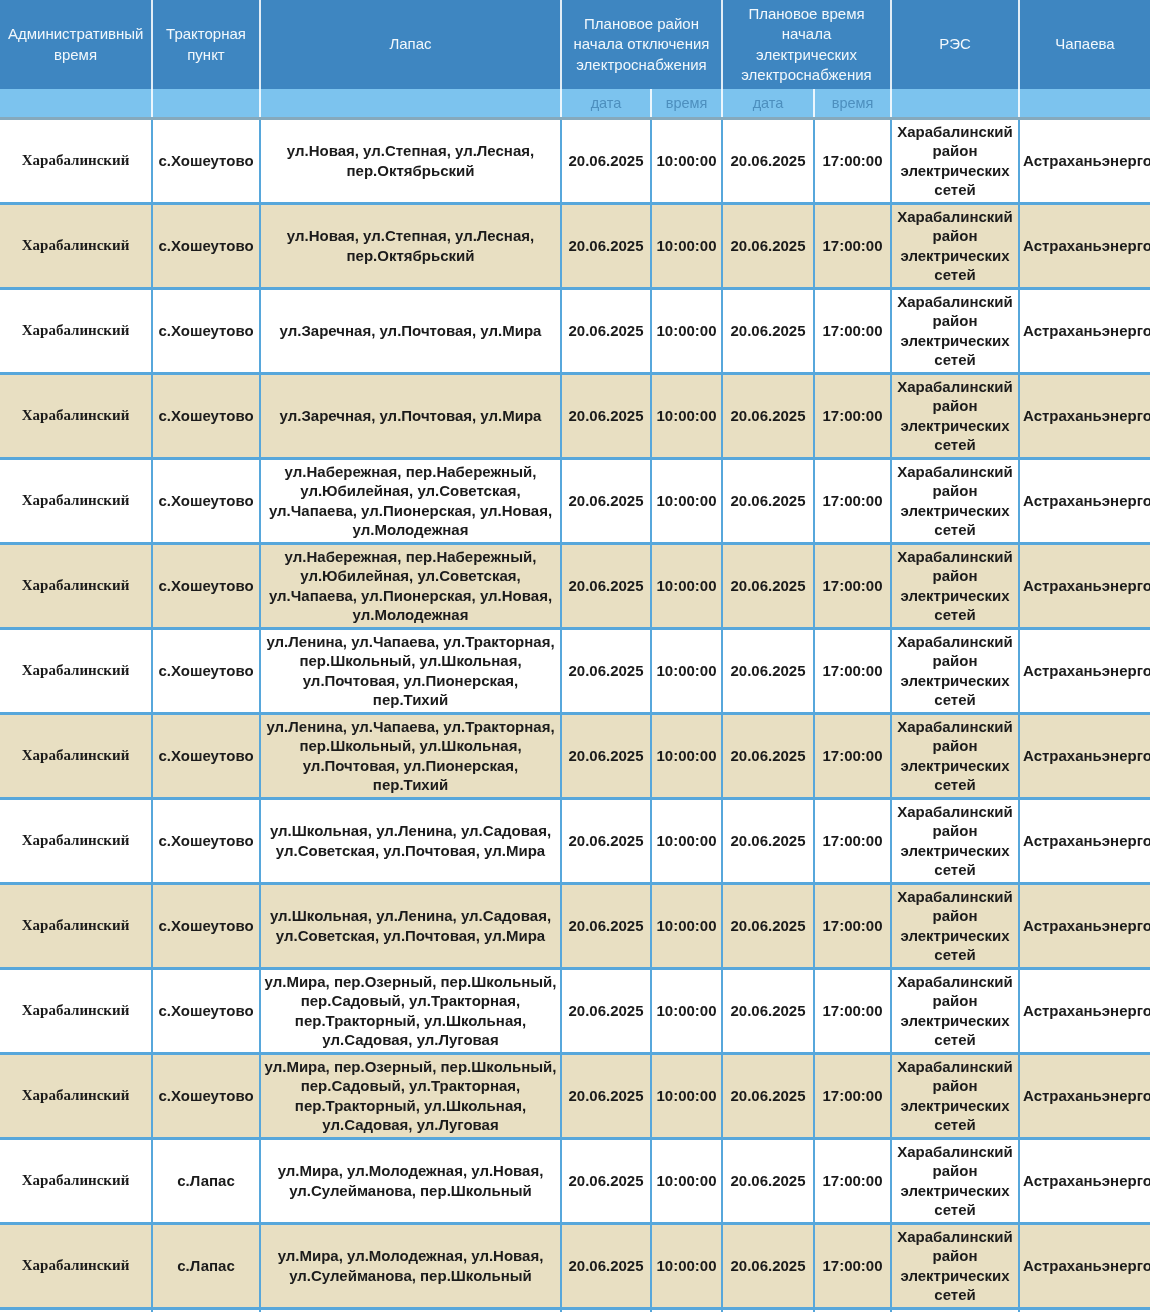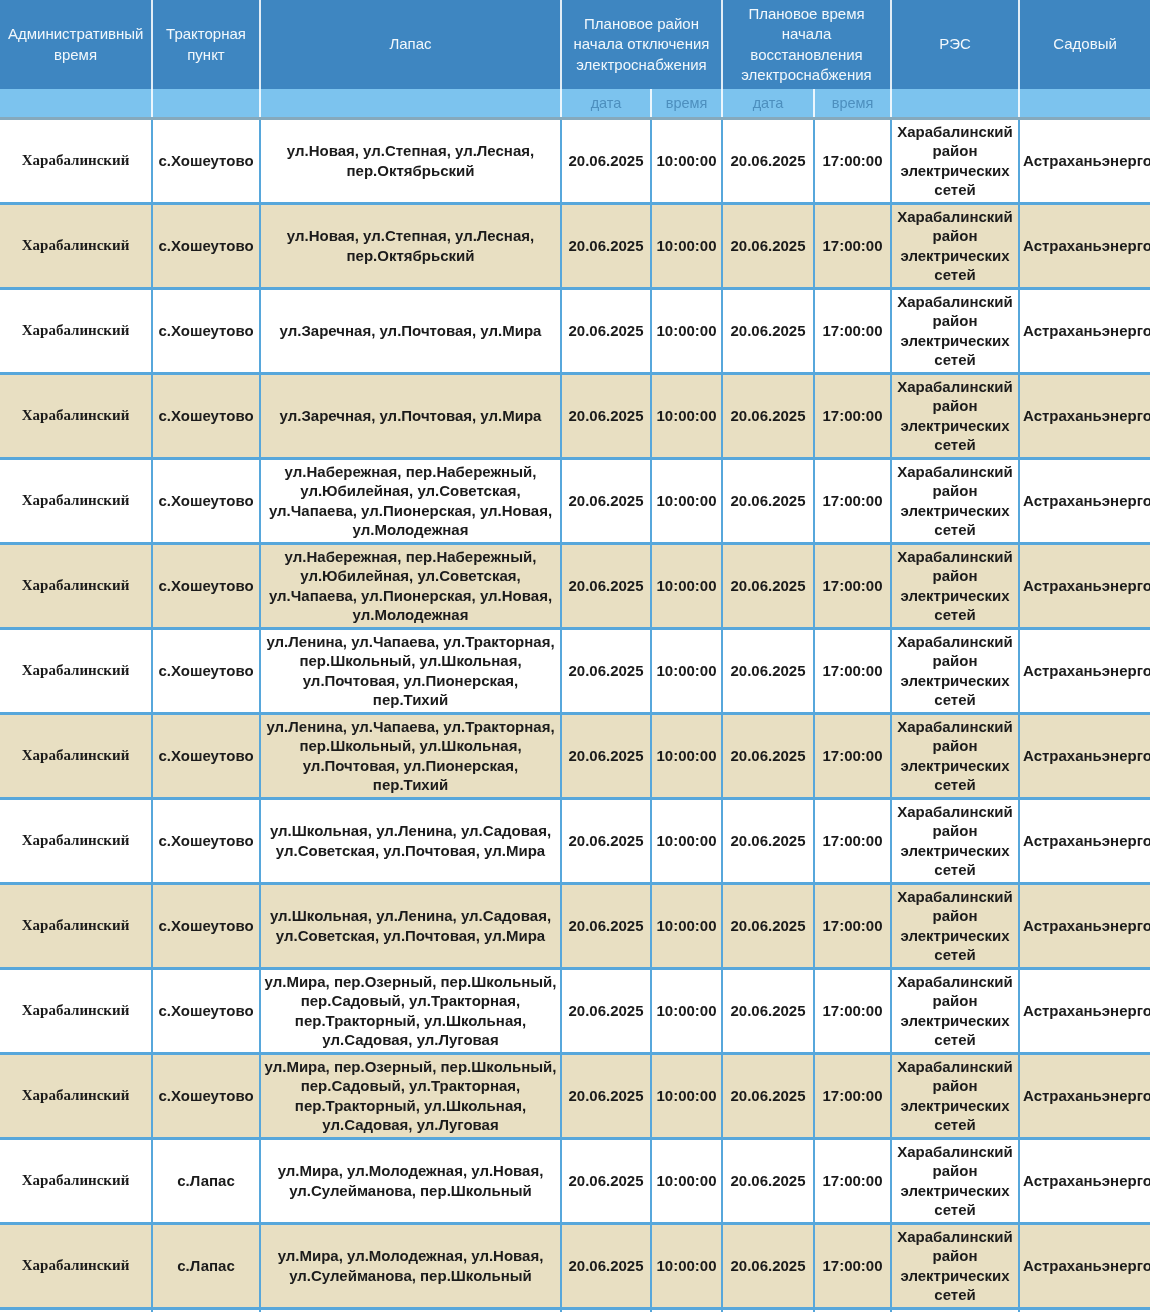--- a/index.html
+++ b/index.html
@@ -79,23 +79,23 @@
       <col style="width:77px">
         <col style="width:128px">
         <col style="width:131px">
     </colgroup>
     <thead>
       <tr class="group-row">
         <th>Административный время</th>
         <th>Тракторная пункт</th>
         <th>Лапас</th>
         <th colspan="2">Плановое район начала отключения электроснабжения</th>
-        <th colspan="2">Плановое время начала восстановления электроснабжения</th>
+        <th colspan="2">Плановое время начала электрических электроснабжения</th>
         <th>РЭС</th>
-        <th>Садовый</th>
+        <th>Чапаева</th>
       </tr>
       <tr class="sub-row">
         <td></td>
         <td></td>
         <td></td>
         <td>дата</td>
         <td>время</td>
         <td>дата</td>
         <td>время</td>
         <td></td>

